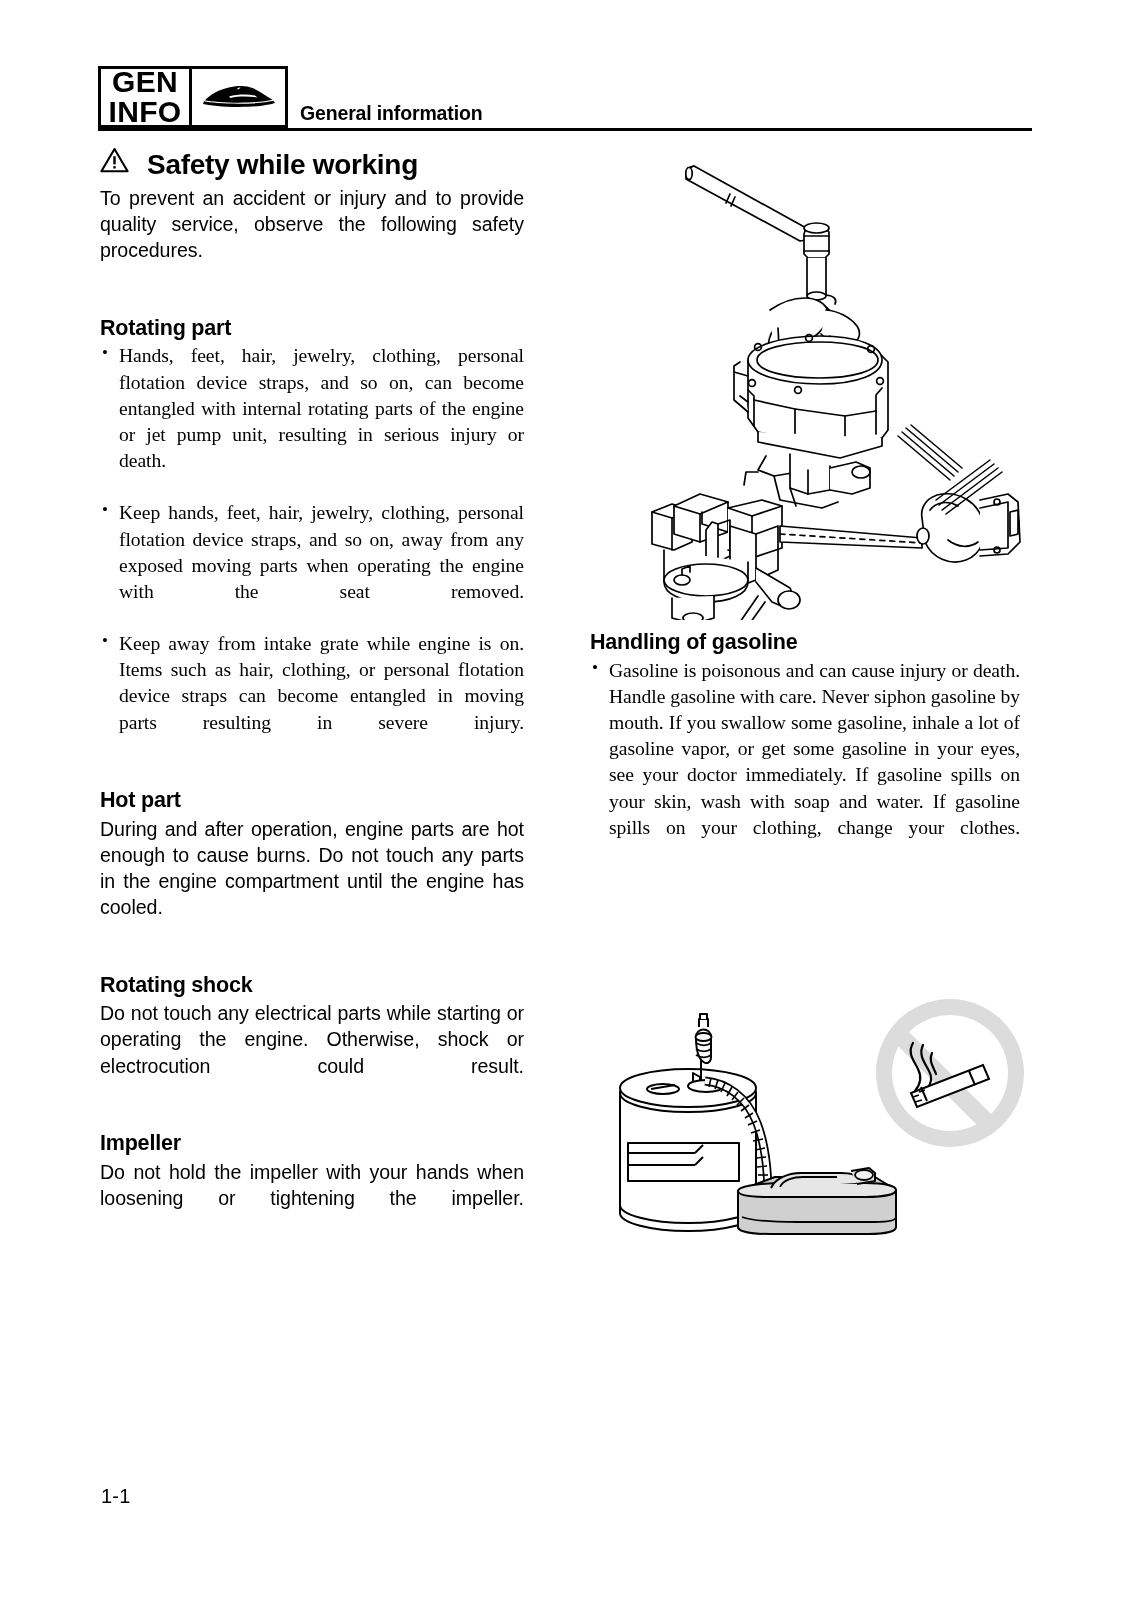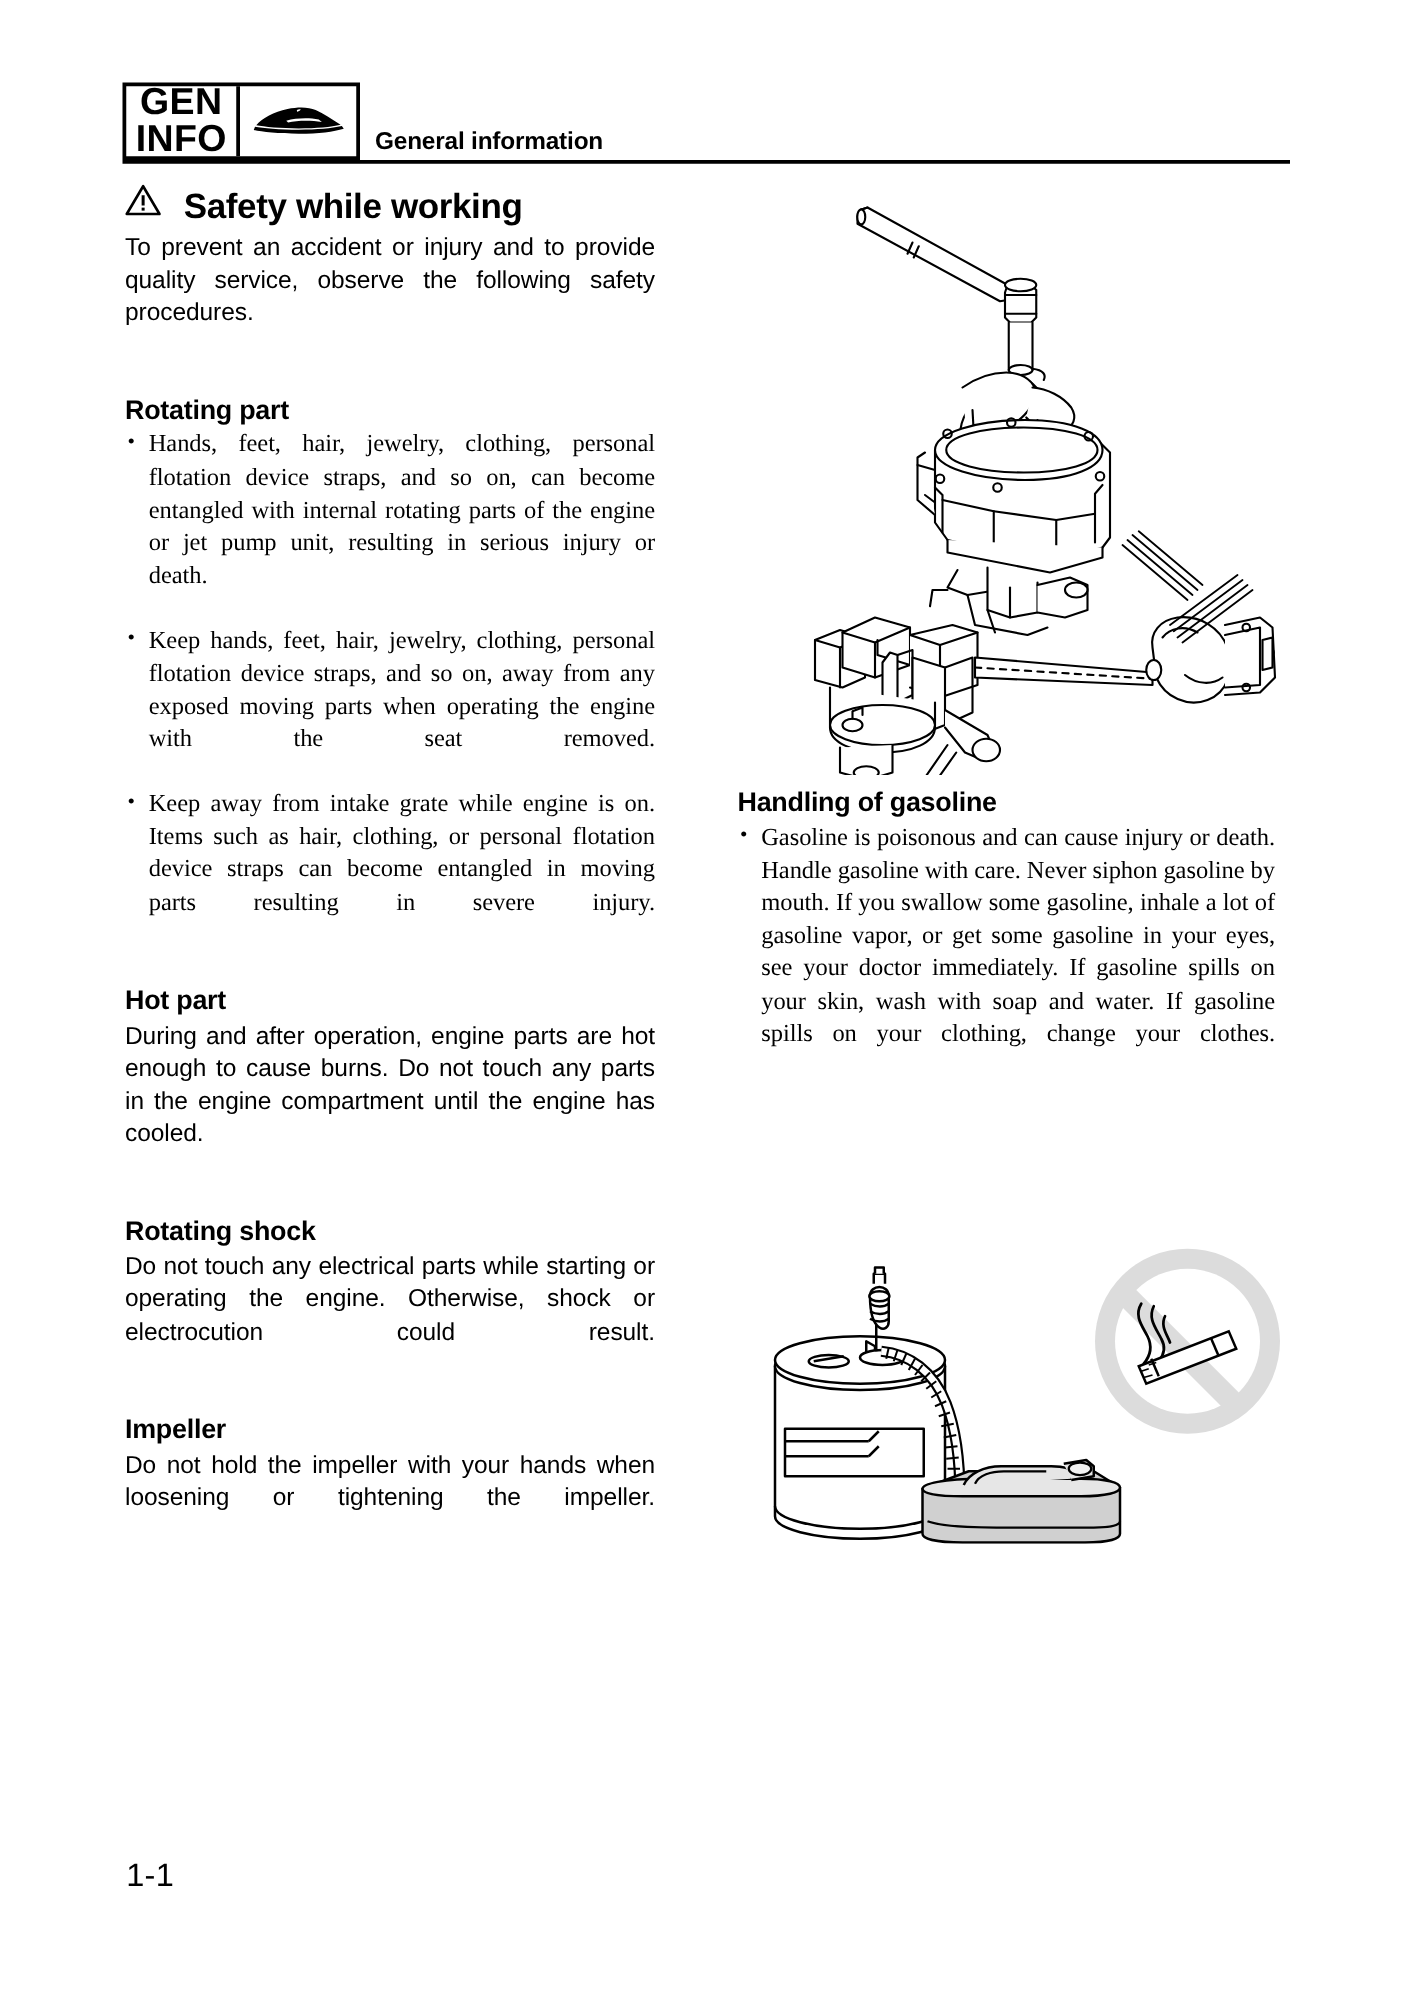--- a/index.html
+++ b/index.html
@@ -152,21 +152,21 @@
     width: 100%;
   }
 
   .figure {
     position: absolute;
   }
   .page-number {
     position: absolute;
     left: 101px;
     top: 1485px;
-    font-size: 26px;
+    font-size: 20px;
     letter-spacing: 0.2px;
   }
 </style>
 </head>
 <body>
 
 <div class="page">
 
   <div class="header">
     <div class="header-box">

